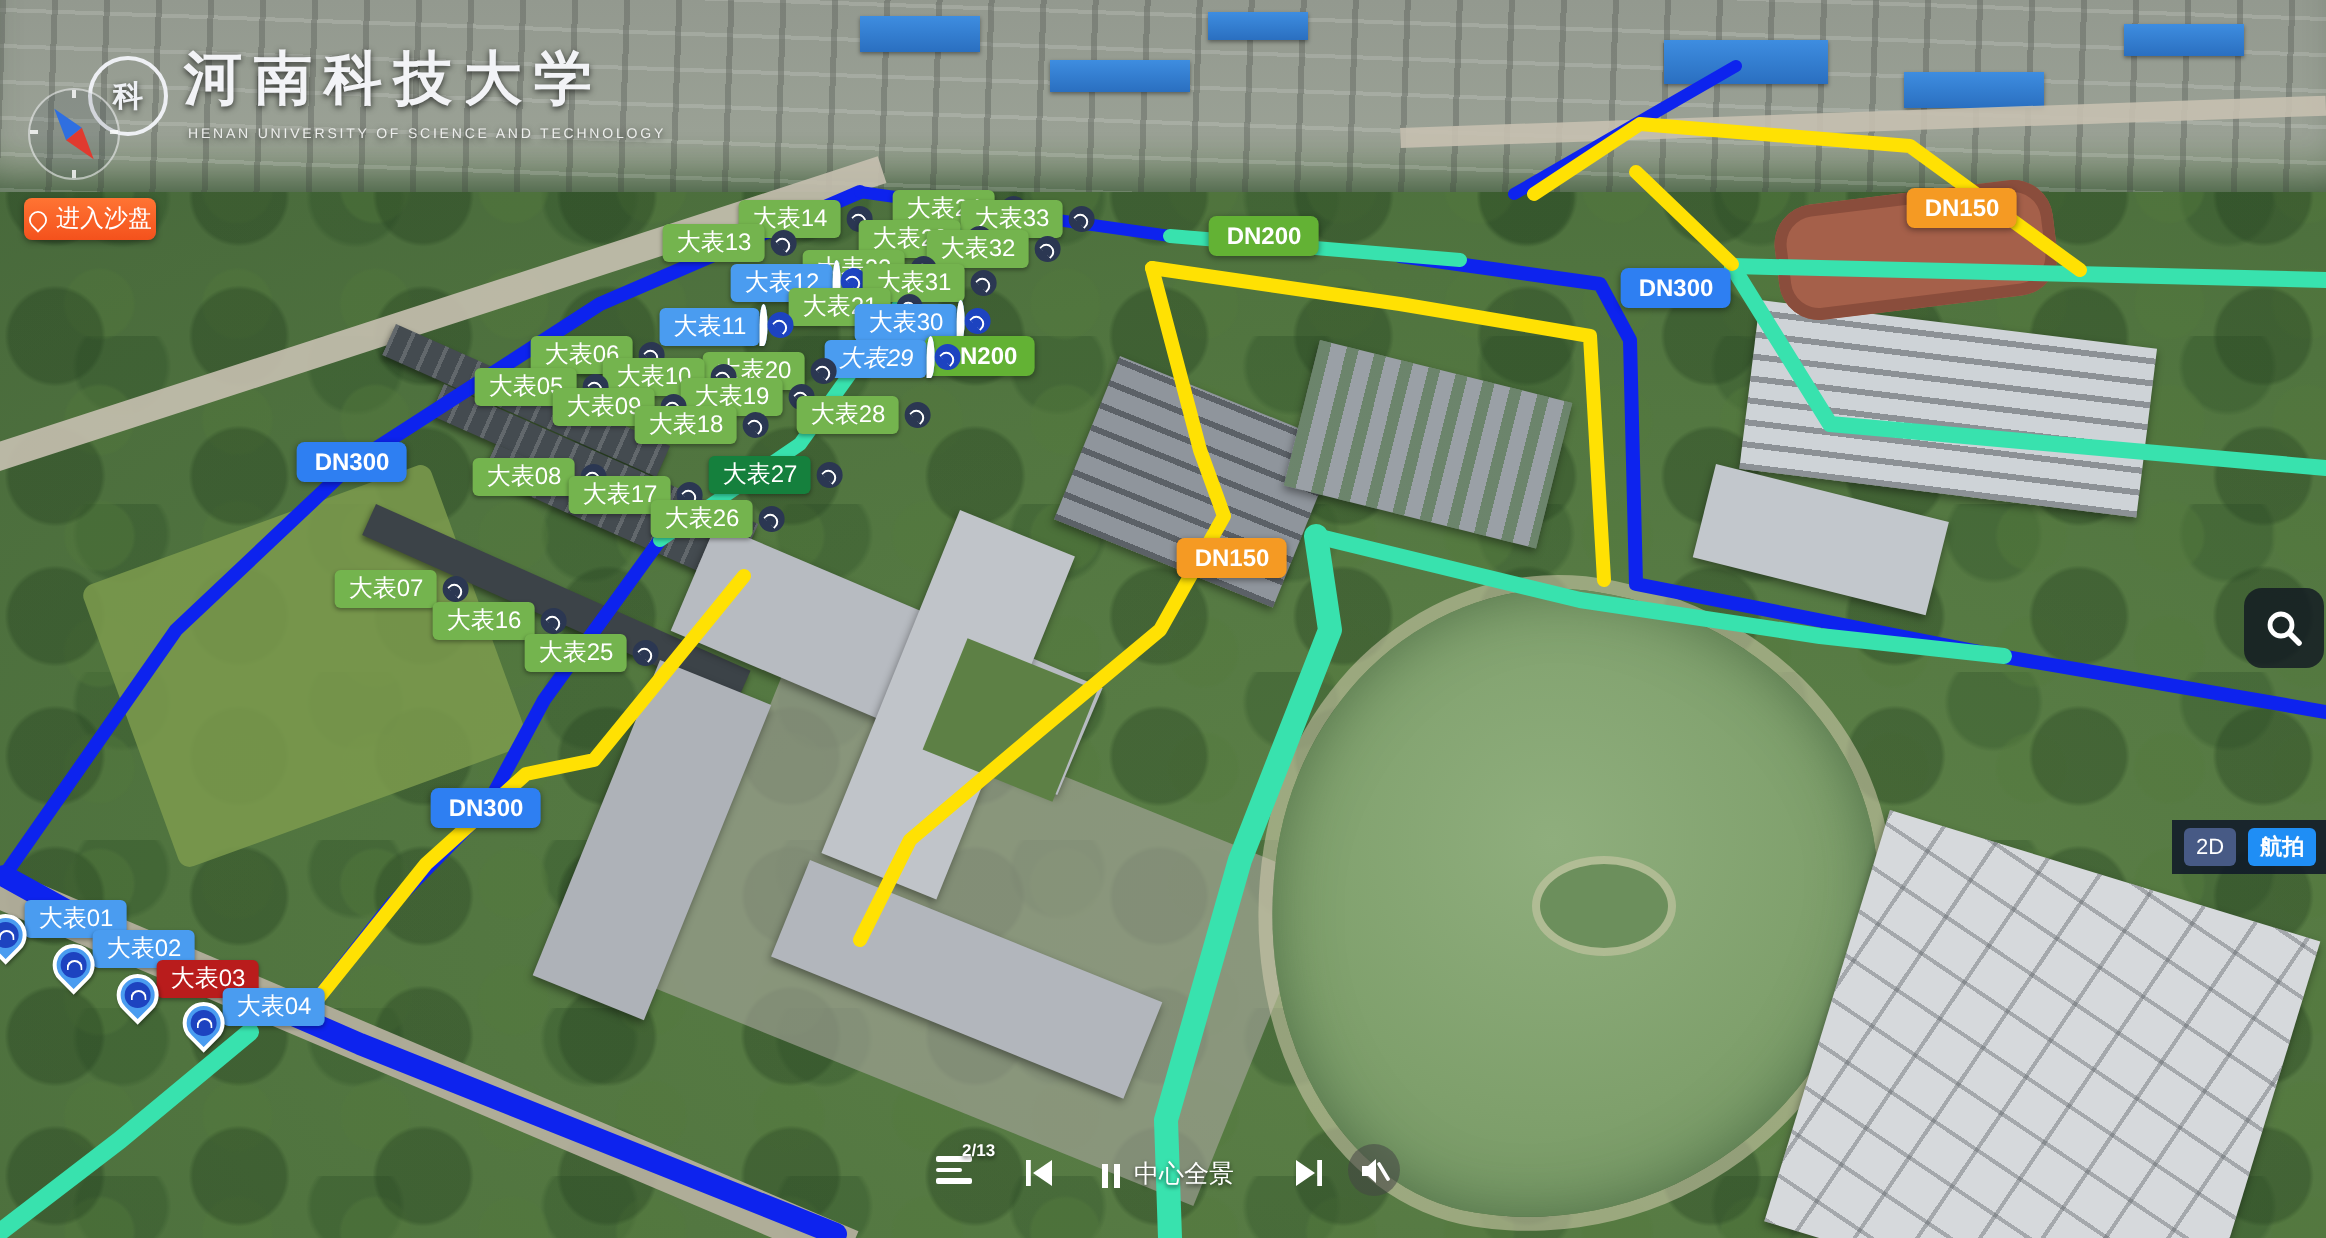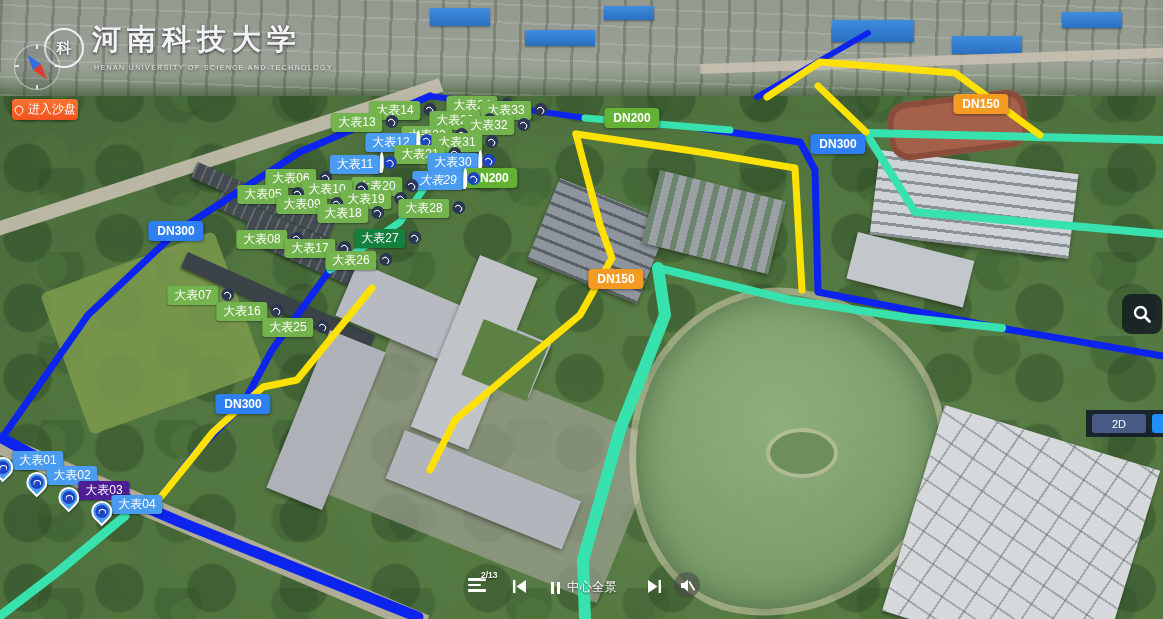--- a/index.html
+++ b/index.html
@@ -79,21 +79,21 @@
   .legend{position:absolute;left:14px;top:268px;width:58px;}
   .leg{width:54px;height:18px;margin-bottom:10px;border-radius:2px;color:#fff;font-size:11px;
         display:flex;align-items:center;justify-content:center;cursor:pointer;
         background:rgba(18,24,38,.78);}
   .leg.active{background:#f57a17;font-weight:bold;height:20px;box-shadow:0 1px 3px rgba(0,0,0,.4);}
   .search{position:absolute;left:1122px;top:294px;width:40px;height:40px;border-radius:9px;
         background:rgba(16,22,34,.8);display:flex;align-items:center;justify-content:center;cursor:pointer;}
   .modebar{position:absolute;left:1086px;top:410px;width:77px;height:27px;
         background:rgba(14,22,40,.85);display:flex;align-items:center;gap:6px;padding-left:6px;box-sizing:border-box;}
   .mode{height:19px;border-radius:3px;color:#fff;font-size:11px;display:flex;align-items:center;
-        justify-content:center;padding:0 20px;cursor:pointer;}
+        justify-content:center;padding:0 6px;cursor:pointer;}
   .mode.d2{background:#475a85;}
   .mode.aerial{background:#1f8ef5;font-weight:bold;}
   .pb{position:absolute;color:#fff;cursor:pointer;}
   .pb svg{display:block;}
   .listicon{left:468px;top:578px;width:22px;height:16px;}
   .listicon b{display:block;height:2.6px;background:#fff;margin-bottom:3px;border-radius:1px;}
   .scenecount{position:absolute;left:481px;top:570px;font-size:8.5px;font-weight:bold;color:#fff;
         text-shadow:0 1px 2px rgba(0,0,0,.6);}
   .pblabel{left:551px;top:579px;font-size:12.5px;display:flex;align-items:center;gap:7px;
         text-shadow:0 1px 2px rgba(0,0,0,.7);}
@@ -177,21 +177,21 @@
       <div class="marker vblue pinleft" style="left: 38px; top: 450px; z-index: 460;"><span class="pill" style="background: rgb(74, 156, 240);">大表01</span><span class="pin">
           <span class="dot">
             <span class="g"></span>
           </span>
         </span></div>
       <div class="marker vblue pinleft" style="left: 72px; top: 465px; z-index: 475;"><span class="pill" style="background: rgb(74, 156, 240);">大表02</span><span class="pin">
           <span class="dot">
             <span class="g"></span>
           </span>
         </span></div>
-      <div class="marker vblue pinleft" style="left: 104px; top: 480px; z-index: 490;"><span class="pill" style="background: #4c1d95;">大表03</span><span class="pin">
+      <div class="marker vblue pinleft" style="left: 104px; top: 480px; z-index: 490;"><span class="pill" style="background: #b91c1c;">大表03</span><span class="pin">
           <span class="dot">
             <span class="g"></span>
           </span>
         </span></div>
       <div class="marker vblue pinleft" style="left: 137px; top: 494px; z-index: 504;"><span class="pill" style="background: rgb(74, 156, 240);">大表04</span><span class="pin">
           <span class="dot">
             <span class="g"></span>
           </span>
         </span></div>
       <div class="marker" style="left: 263px; top: 184px; z-index: 194;"><span class="pill" style="background: rgb(116, 180, 78);">大表05</span><span class="pin"><span class="dot">

